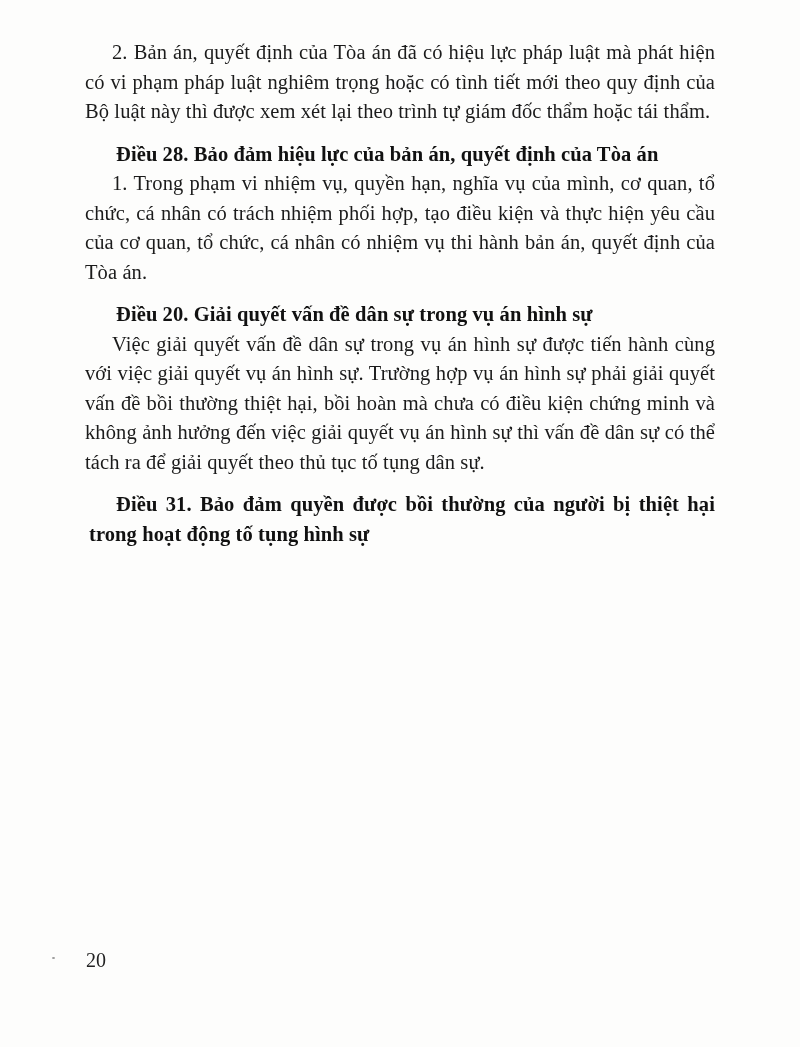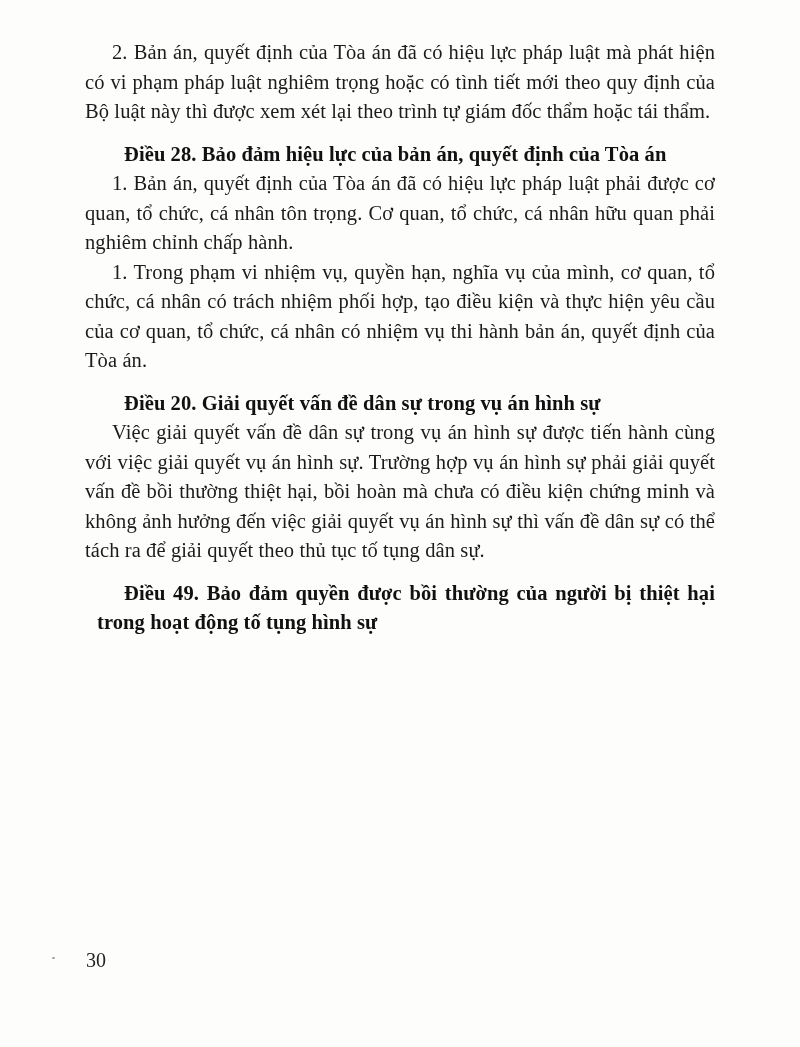--- a/index.html
+++ b/index.html
@@ -24,21 +24,21 @@
     line-height: 29.5px;
     color: #1b1b1b;
     text-align: justify;
     letter-spacing: 0.1px;
   }
   .para {
     margin: 0;
     text-indent: 27px;
   }
   .heading {
-    margin: 13px 0 0 12px;
+    margin: 13px 0 0 4px;
     text-indent: 27px;
     font-size: 20.5px;
     line-height: 29.5px;
     font-weight: bold;
     color: #111111;
     text-align: justify;
   }
   .page-number {
     position: absolute;
     left: 86px;
@@ -53,21 +53,20 @@
   }
   .speck-1 { left: 52px; top: 957px; width: 3px; height: 2px; }
 </style>
 </head>
 <body>
 
 <div class="page">
   <main class="text-block">
     <p class="para">2. Bản án, quyết định của Tòa án đã có hiệu lực pháp luật mà phát hiện có vi phạm pháp luật nghiêm trọng hoặc có tình tiết mới theo quy định của Bộ luật này thì được xem xét lại theo trình tự giám đốc thẩm hoặc tái thẩm.</p>
     <h2 class="heading">Điều 28. Bảo đảm hiệu lực của bản án, quyết định của Tòa án</h2>
-    <p class="para">1. Bản án, quyết định của Tòa án đã có hiệu lực pháp luật phải được cơ quan, tổ chức, cá nhân tôn trọng. Cơ quan, tổ chức, cá nhân hữu quan phải nghiêm chỉnh chấp hành.</p>
     <p class="para">1. Trong phạm vi nhiệm vụ, quyền hạn, nghĩa vụ của mình, cơ quan, tổ chức, cá nhân có trách nhiệm phối hợp, tạo điều kiện và thực hiện yêu cầu của cơ quan, tổ chức, cá nhân có nhiệm vụ thi hành bản án, quyết định của Tòa án.</p>
     <h2 class="heading">Điều 20. Giải quyết vấn đề dân sự trong vụ án hình sự</h2>
     <p class="para">Việc giải quyết vấn đề dân sự trong vụ án hình sự được tiến hành cùng với việc giải quyết vụ án hình sự. Trường hợp vụ án hình sự phải giải quyết vấn đề bồi thường thiệt hại, bồi hoàn mà chưa có điều kiện chứng minh và không ảnh hưởng đến việc giải quyết vụ án hình sự thì vấn đề dân sự có thể tách ra để giải quyết theo thủ tục tố tụng dân sự.</p>
-    <h2 class="heading">Điều 49. Bảo đảm quyền được bồi thường của người bị thiệt hại trong hoạt động tố tụng hình sự</h2>
+    <h2 class="heading">Điều 31. Bảo đảm quyền được bồi thường của người bị thiệt hại trong hoạt động tố tụng hình sự</h2>
   </main>
-  <div class="page-number">30</div>
+  <div class="page-number">20</div>
   <div class="speck speck-1"></div>
 </div>
 
 </body></html>

